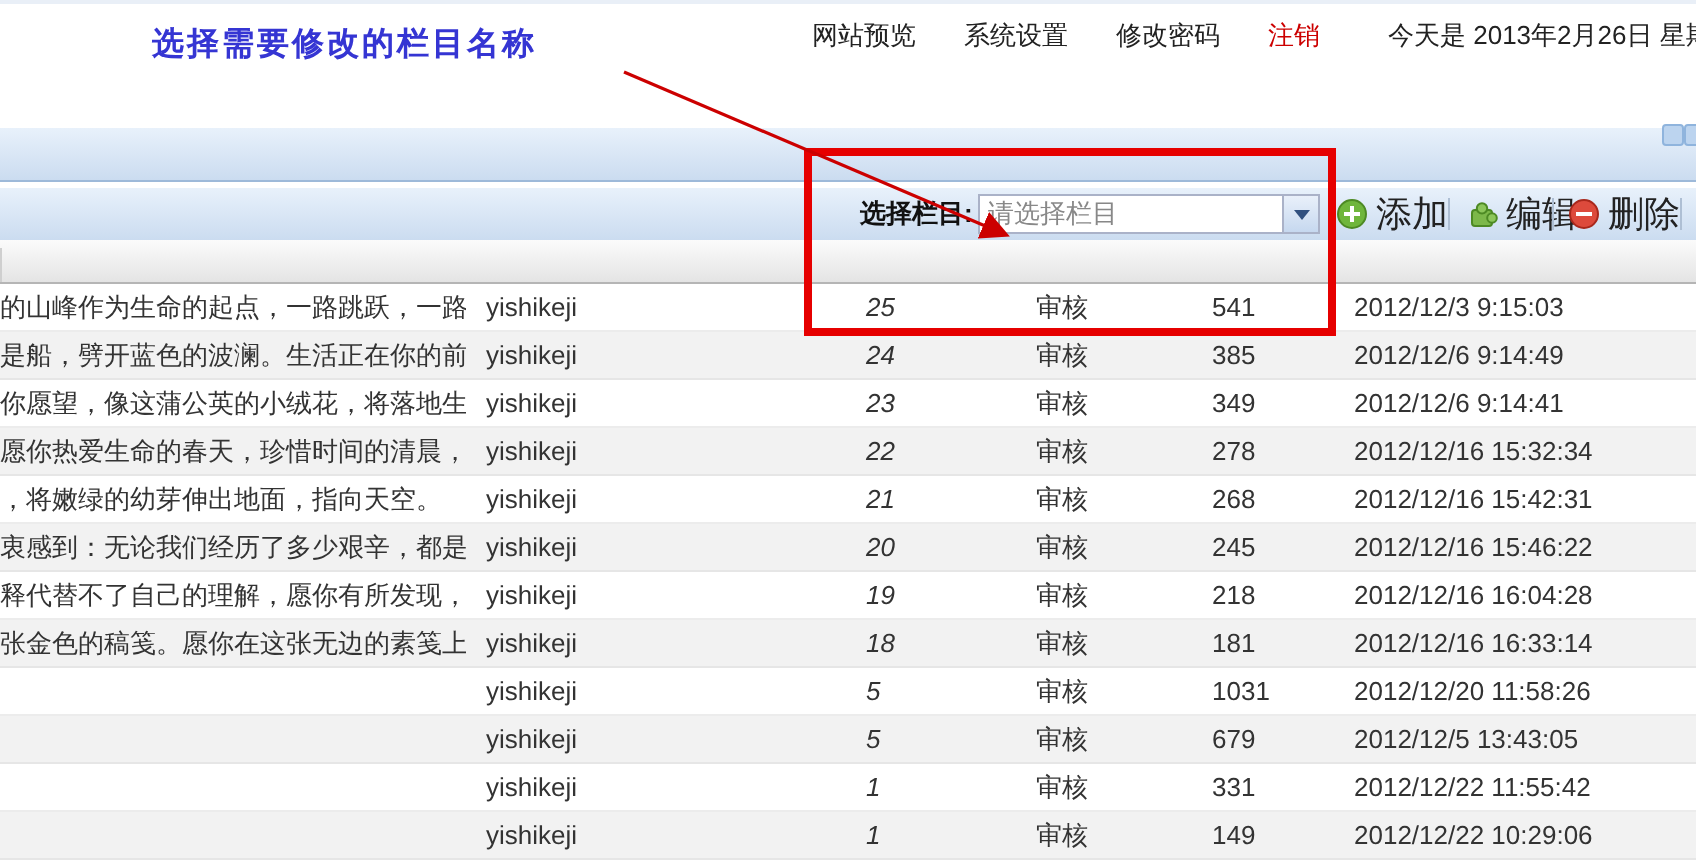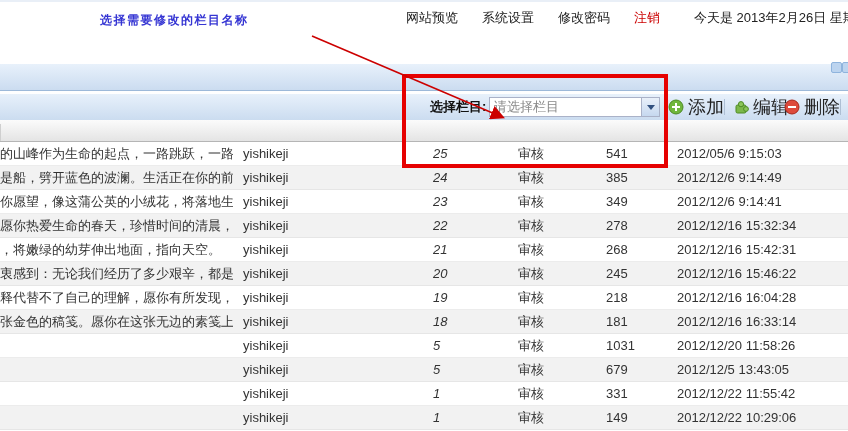--- a/index.html
+++ b/index.html
@@ -5,21 +5,21 @@
   html,body{margin:0;padding:0;}
   body{
     width:848px;height:431px;position:relative;overflow:hidden;
     background:#ffffff;
     font-family:"Liberation Sans","DejaVu Sans",sans-serif;
     -webkit-font-smoothing:antialiased;
   }
   .top-strip{position:absolute;left:0;top:0;width:848px;height:2px;background:#e9eff7;}
 
   
-  .annotation{position:absolute;left:100px;top:12px;font-size:12px;font-weight:bold;
+  .annotation{position:absolute;left:76px;top:12px;font-size:16px;font-weight:bold;
     letter-spacing:1.5px;color:#3535d3;}
   .overlay-svg{position:absolute;left:0;top:0;width:848px;height:431px;pointer-events:none;z-index:40;}
   .red-box{position:absolute;left:402px;top:74px;width:266px;height:94px;
     border:4px solid #e60000;box-sizing:border-box;pointer-events:none;z-index:39;}
 
   
   .topnav{position:absolute;left:405px;top:9px;width:440px;height:18px;
     display:flex;align-items:center;font-size:13px;color:#222;white-space:nowrap;}
   .topnav .nav-link{cursor:pointer;padding:0 1px;}
   .topnav .divider{width:1px;height:12px;background:#555;margin:0 11px;}
@@ -164,21 +164,21 @@
   <span class="hcell cell c-fill"></span>
 </div>
 
 <div class="grid-body">
     <div class="grid-row">
     <span class="cell c-title">的山峰作为生命的起点，一路跳跃，一路奔...</span>
     <span class="cell c-pub">yishikeji</span>
     <span class="cell c-sort">25</span>
     <span class="cell c-status">审核</span>
     <span class="cell c-views">541</span>
-    <span class="cell c-time">2012/05/6 9:15:03</span>
+    <span class="cell c-time">2012/12/3 9:15:03</span>
     <span class="cell c-fill"></span>
   </div>
     <div class="grid-row alt">
     <span class="cell c-title">是船，劈开蓝色的波澜。生活正在你的前方...</span>
     <span class="cell c-pub">yishikeji</span>
     <span class="cell c-sort">24</span>
     <span class="cell c-status">审核</span>
     <span class="cell c-views">385</span>
     <span class="cell c-time">2012/12/6 9:14:49</span>
     <span class="cell c-fill"></span>

